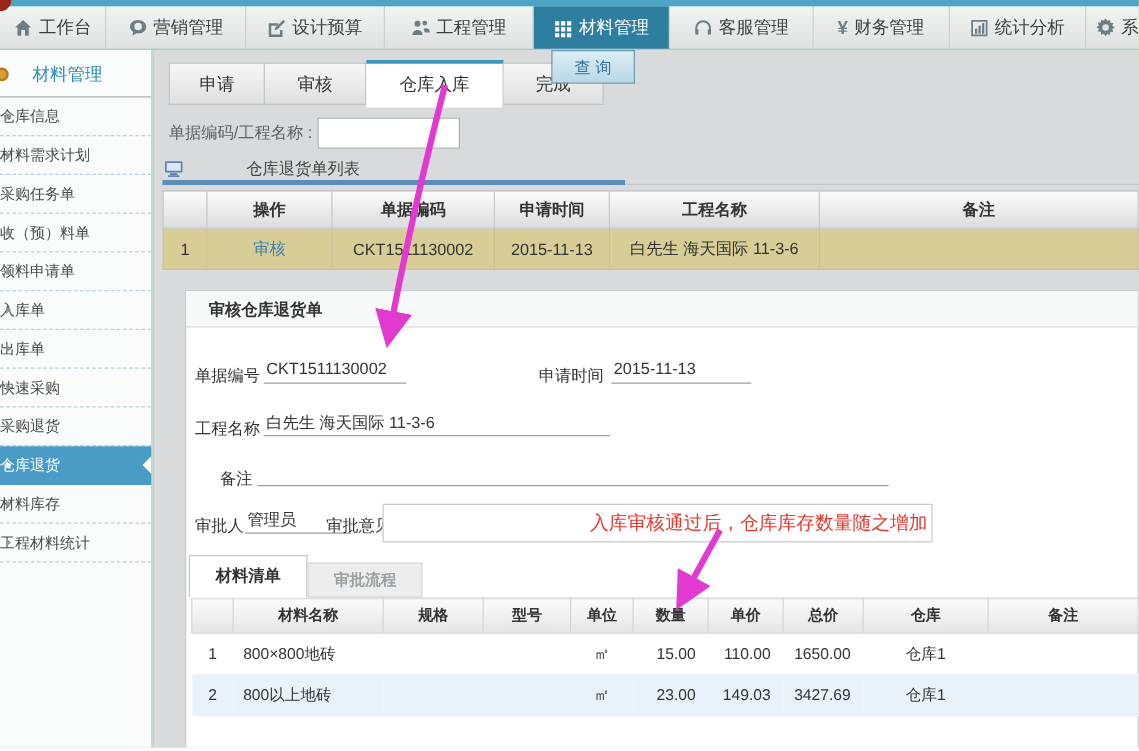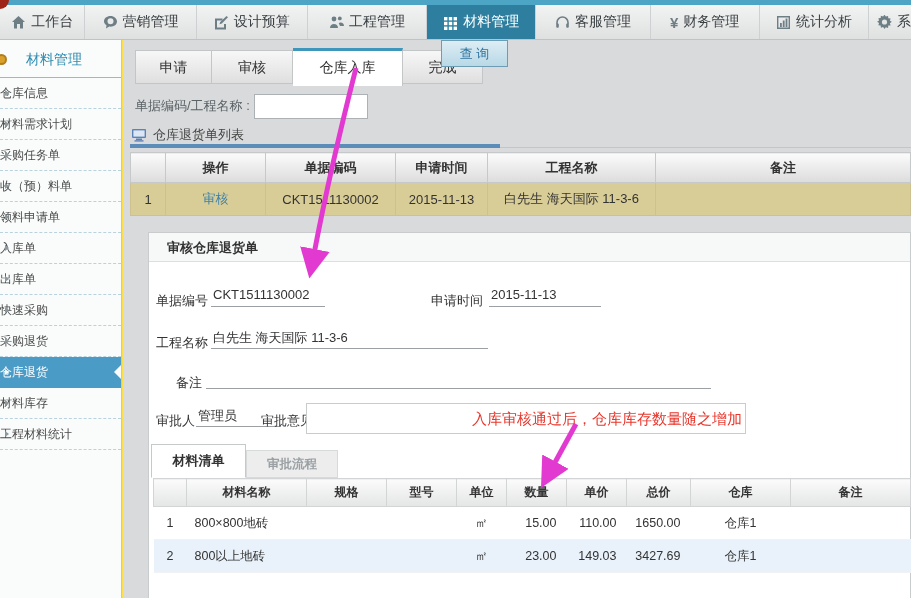--- a/index.html
+++ b/index.html
@@ -1,17 +1,17 @@
 <!DOCTYPE html>
 <html><head>
 <meta charset="utf-8">
 <style>
   * { margin:0; padding:0; box-sizing:border-box; }
   body { font-family: "Liberation Sans", "DejaVu Sans", sans-serif; }
-  #screen { position:relative; width:911px; height:598px; overflow:hidden; background:#fde047; }
+  #screen { position:relative; width:911px; height:598px; overflow:hidden; background:#86efac; }
 
   
   .top-strip { position:absolute; left:0; top:0; width:911px; height:5px; background:#4da5c6; z-index:5; }
   .corner-badge { position:absolute; left:-5px; top:-4px; width:14px; height:13px; background:#9e2318; border-radius:0 0 9px 0; z-index:6; }
 
   
   .topnav { position:absolute; left:0; top:5px; width:911px; height:35px; display:flex;
             background:linear-gradient(#f2f3f3,#dfe1e1); border-bottom:1px solid #bfc3c4; z-index:4; }
   .nav-item { display:flex; align-items:center; justify-content:center; height:100%;
               border-right:1px solid #cdd1d3; color:#3a3f42; font-size:14px; cursor:pointer; white-space:nowrap; }
@@ -50,21 +50,21 @@
 
   
   .search-row { position:absolute; left:12px; top:52px; height:28px; display:flex; align-items:center; }
   .search-label { font-size:13px; color:#5a6266; margin-right:4px; }
   .search-input { width:114px; height:25px; border:1px solid #abb1b4; background:#fff; font-size:13px; padding:0 4px; }
   .query-btn { position:absolute; left:318px; top:0px; width:67px; height:27px;
                background:linear-gradient(#ddedf4,#b9d8e6); border:1px solid #6d9cb5; color:#3076a0;
                font-size:13px; text-align:center; line-height:25px; cursor:pointer; }
 
   
-  .list-head { position:absolute; left:8px; top:86px; display:flex; align-items:center; }
+  .list-head { position:absolute; left:8px; top:86px; display:flex; align-items:center;gap:44px; }
   .list-head .lico { width:16px; height:14px; margin-right:6px; }
   .list-title { font-size:13px; color:#444; }
   .list-underline-blue { position:absolute; left:7px; top:104px; width:370px; height:4px; background:#5c8db9; }
   .list-underline-gray { position:absolute; left:7px; top:107px; width:781px; height:1px; background:#c2c6c7; }
 
   
   .orders-table { position:absolute; left:7px; top:112px; width:781px; border-collapse:collapse; table-layout:fixed; }
   .orders-table th { height:30px; background:linear-gradient(#fbfbfb,#dcdcdc); border:1px solid #c6c9ca;
                      font-size:13px; color:#333; font-weight:bold; }
   .orders-table td { height:33px; background:#d9cd97; border:1px solid #ccc18f; font-size:13px; color:#333; text-align:center; }

